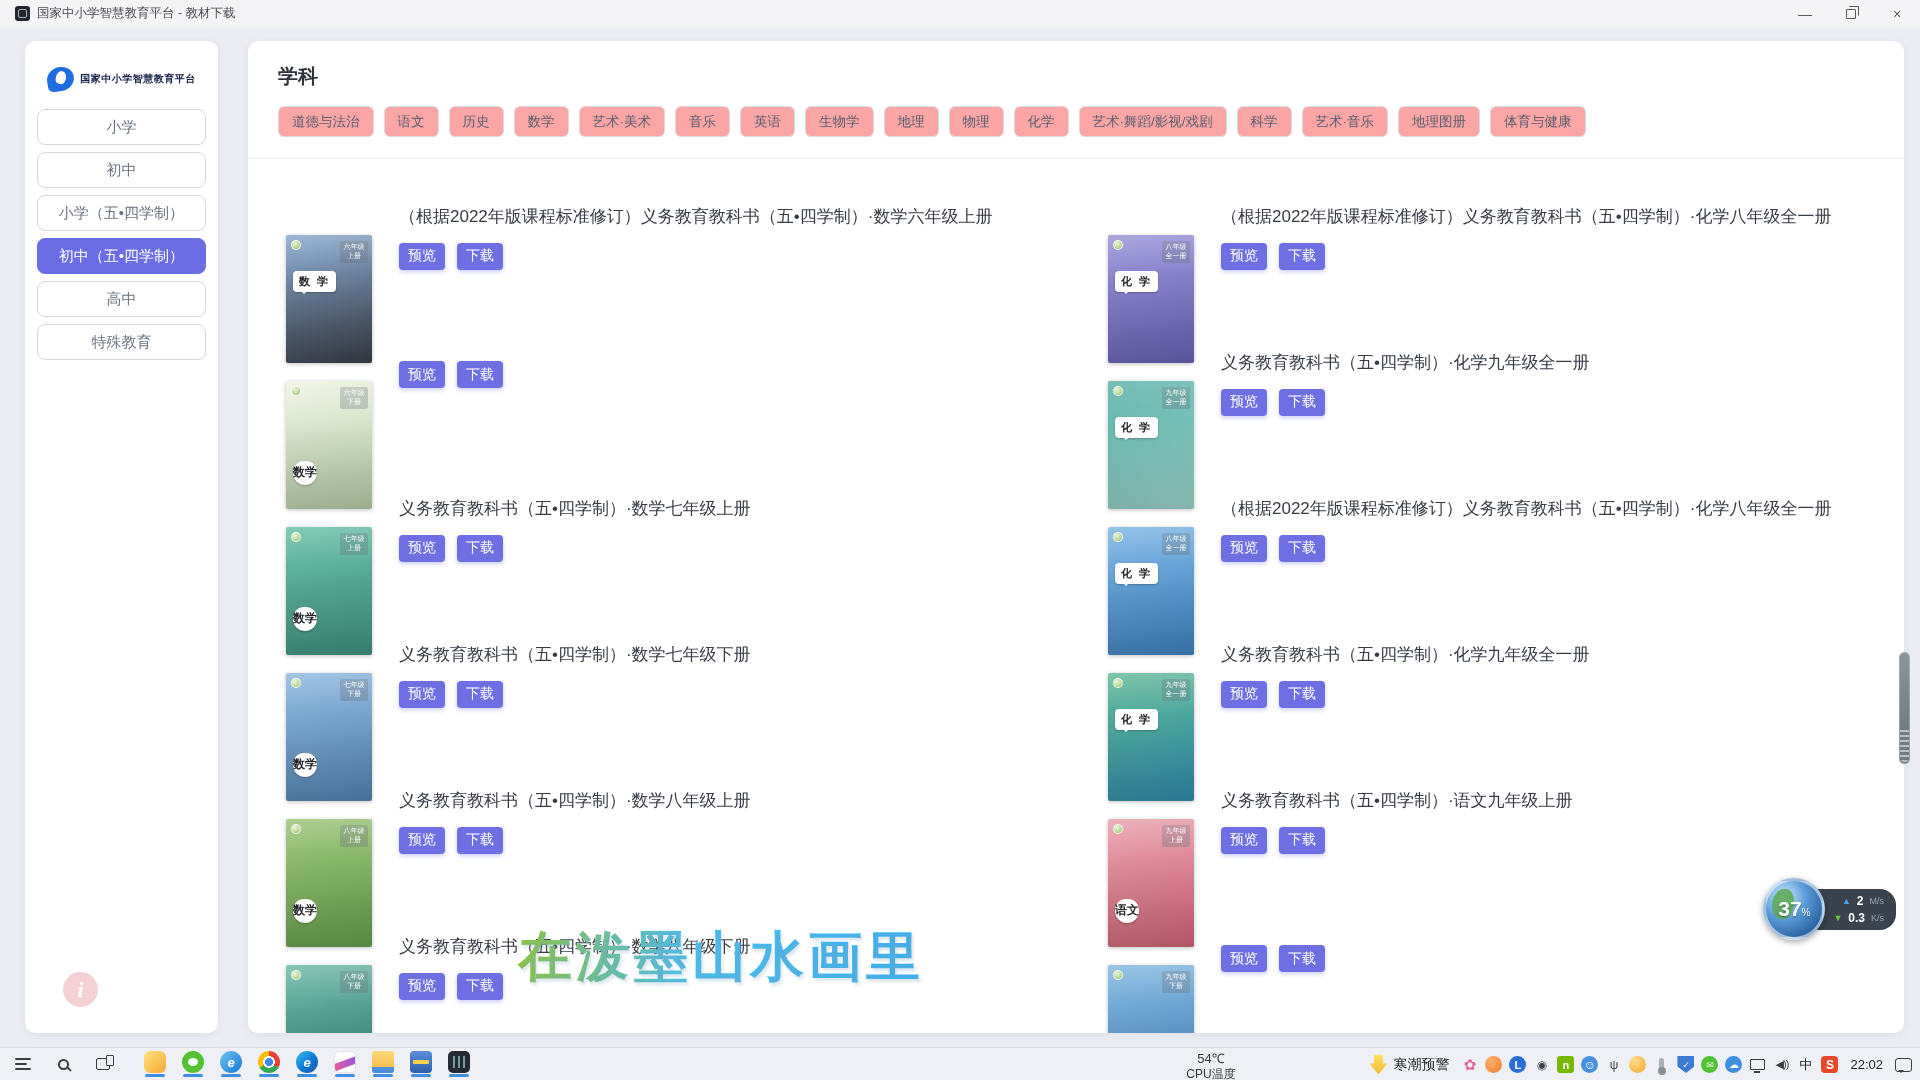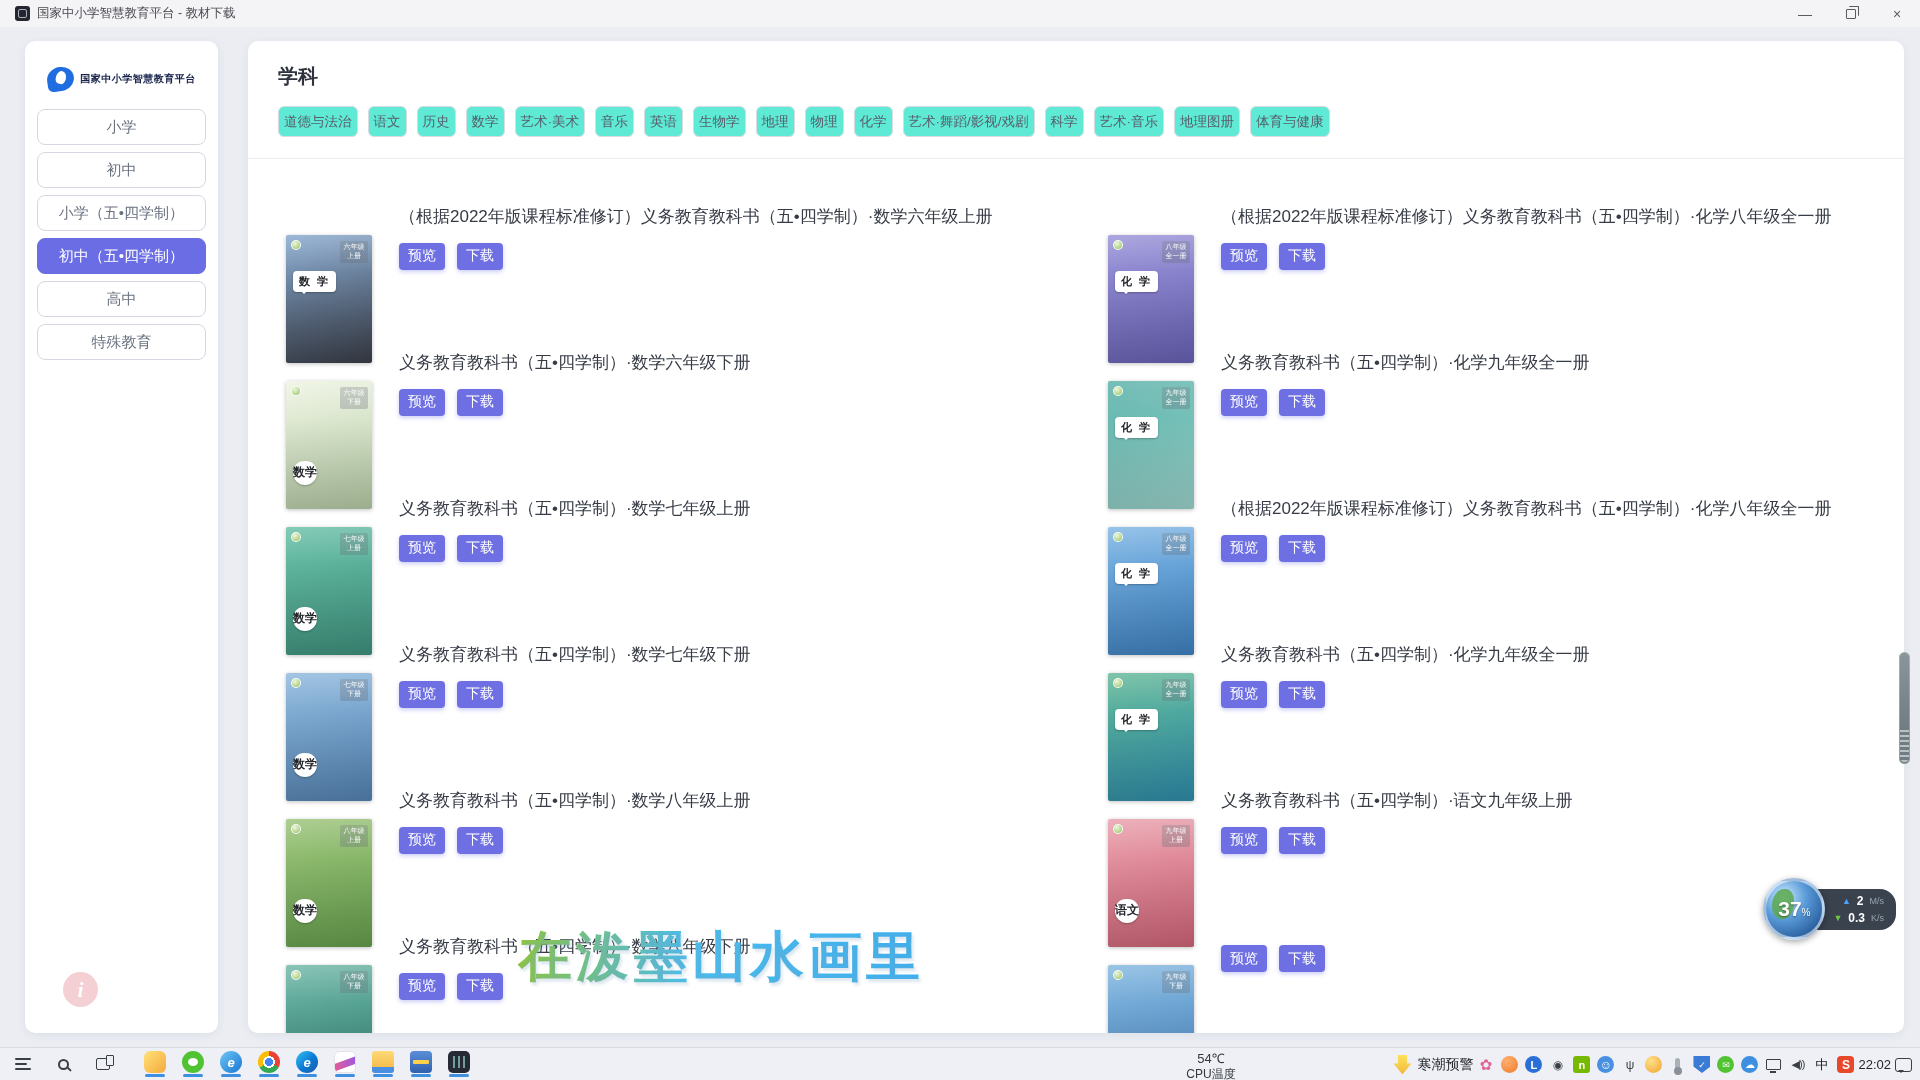--- a/index.html
+++ b/index.html
@@ -37,21 +37,21 @@
   .side-btn.active { background:#6a6de4; border-color:#6a6de4; color:#fff; }
   .info-dot { position:absolute; left:38px; bottom:26px; width:35px; height:35px; border-radius:50%;
     background:rgba(228,140,152,.42); color:rgba(255,255,255,.95); font-family:"Liberation Serif",serif;
     font-size:22px; font-weight:bold; font-style:italic; display:flex; align-items:center; justify-content:center; }
 
   
   .main-card { position:absolute; left:248px; top:14px; width:1656px; height:992px;
     background:#fff; border-radius:10px; box-shadow:0 2px 10px rgba(40,50,90,.07); overflow:hidden; }
   .sec-title { font-size:20px; color:#2f333d; padding:22px 0 0 30px; }
   .tabs { display:flex; gap:10px; padding:16px 0 0 30px; flex-wrap:nowrap; }
-  .tab { height:31px; padding:0 5px; border:1px solid #d8dbe2; border-radius:6px; background:#5eead4;
+  .tab { height:31px; padding:0 13px; border:1px solid #d8dbe2; border-radius:6px; background:#fca5a5;
     color:#57606e; font-size:13.5px; display:flex; align-items:center; cursor:pointer; white-space:nowrap;
     font-family:inherit; }
   .divider { height:1px; background:#ececf0; margin-top:21px; }
 
   
   .books { display:flex; padding:36px 20px 0 38px; }
   .bcol { display:flex; flex-direction:column; }
   .col-left { width:822px; }
   .col-right { flex:1; }
   .book { display:flex; height:146px; }
@@ -145,21 +145,21 @@
   .i-archive{ background:linear-gradient(180deg,#5a8fd8,#2f5fae); border-radius:4px; position:relative;}
   .i-archive::after{ content:""; position:absolute; left:3px; top:9px; width:16px; height:4px; background:#ffd04a; border-radius:1px;}
   .i-darkapp{ background:#262a34; border-radius:5px; position:relative;}
   .i-darkapp::after{ content:""; position:absolute; left:5px; top:5px; width:12px; height:12px;
     background:repeating-linear-gradient(90deg,#8fd0c8 0 2px,transparent 2px 5px); opacity:.7;}
 
   .cpu-block { position:absolute; left:1146px; top:0; width:130px; height:33px; text-align:center;
     font-size:12px; color:#34383f; line-height:1.25; padding-top:3px; }
   .cpu-block .deg { font-size:13px; }
 
-  .tb-right { position:absolute; right:4px; top:0; height:33px; display:flex; align-items:center; }
+  .tb-right { position:absolute; right:4px; top:0; height:33px; display:flex; align-items:center; gap:8px; }
   .alert { display:flex; align-items:center; gap:6px; margin-right:4px; cursor:pointer;}
   .alert-ico { width:18px; height:20px; background:linear-gradient(180deg,#ffe25a,#f0b83c);
     clip-path:polygon(25% 0,75% 0,75% 45%,100% 45%,50% 100%,0 45%,25% 45%); }
   .alert-txt { font-size:14px; color:#23262b; }
   .tray { display:flex; align-items:center; gap:7px; }
   .tico { width:17px; height:17px; display:flex; align-items:center; justify-content:center;
     font-size:12px; cursor:pointer; color:#3a3f46; }
   .i-plainpink{ color:#e0659a; font-size:15px;}
   .i-orangedot{ background:radial-gradient(circle at 35% 30%,#ffb070,#ee7a28); border-radius:50%;}
   .i-bluedot{ background:#2a6fd8; border-radius:50%; color:#fff; font-size:11px; font-weight:bold;}
@@ -286,21 +286,20 @@
     </div>
   </div>
 
   <div class="book">
     <div class="cover" style="background: linear-gradient(165deg, rgb(238, 243, 226), rgb(184, 207, 168));">
       <span class="cv-logo"></span>
       <span class="cv-grade">六年级 下册</span>
       <span class="cv-badge shield">数学</span>
     </div>
     <div class="binfo">
-      <div class="btitle">义务教育教科书（五•四学制）·数学六年级下册</div>
       <div class="bbtns">
         <button class="bbtn preview">预览</button>
         <button class="bbtn download">下载</button>
       </div>
     </div>
   </div>
 
   <div class="book">
     <div class="cover" style="background: linear-gradient(165deg, rgb(105, 192, 168), rgb(63, 148, 128));">
       <span class="cv-logo"></span>

